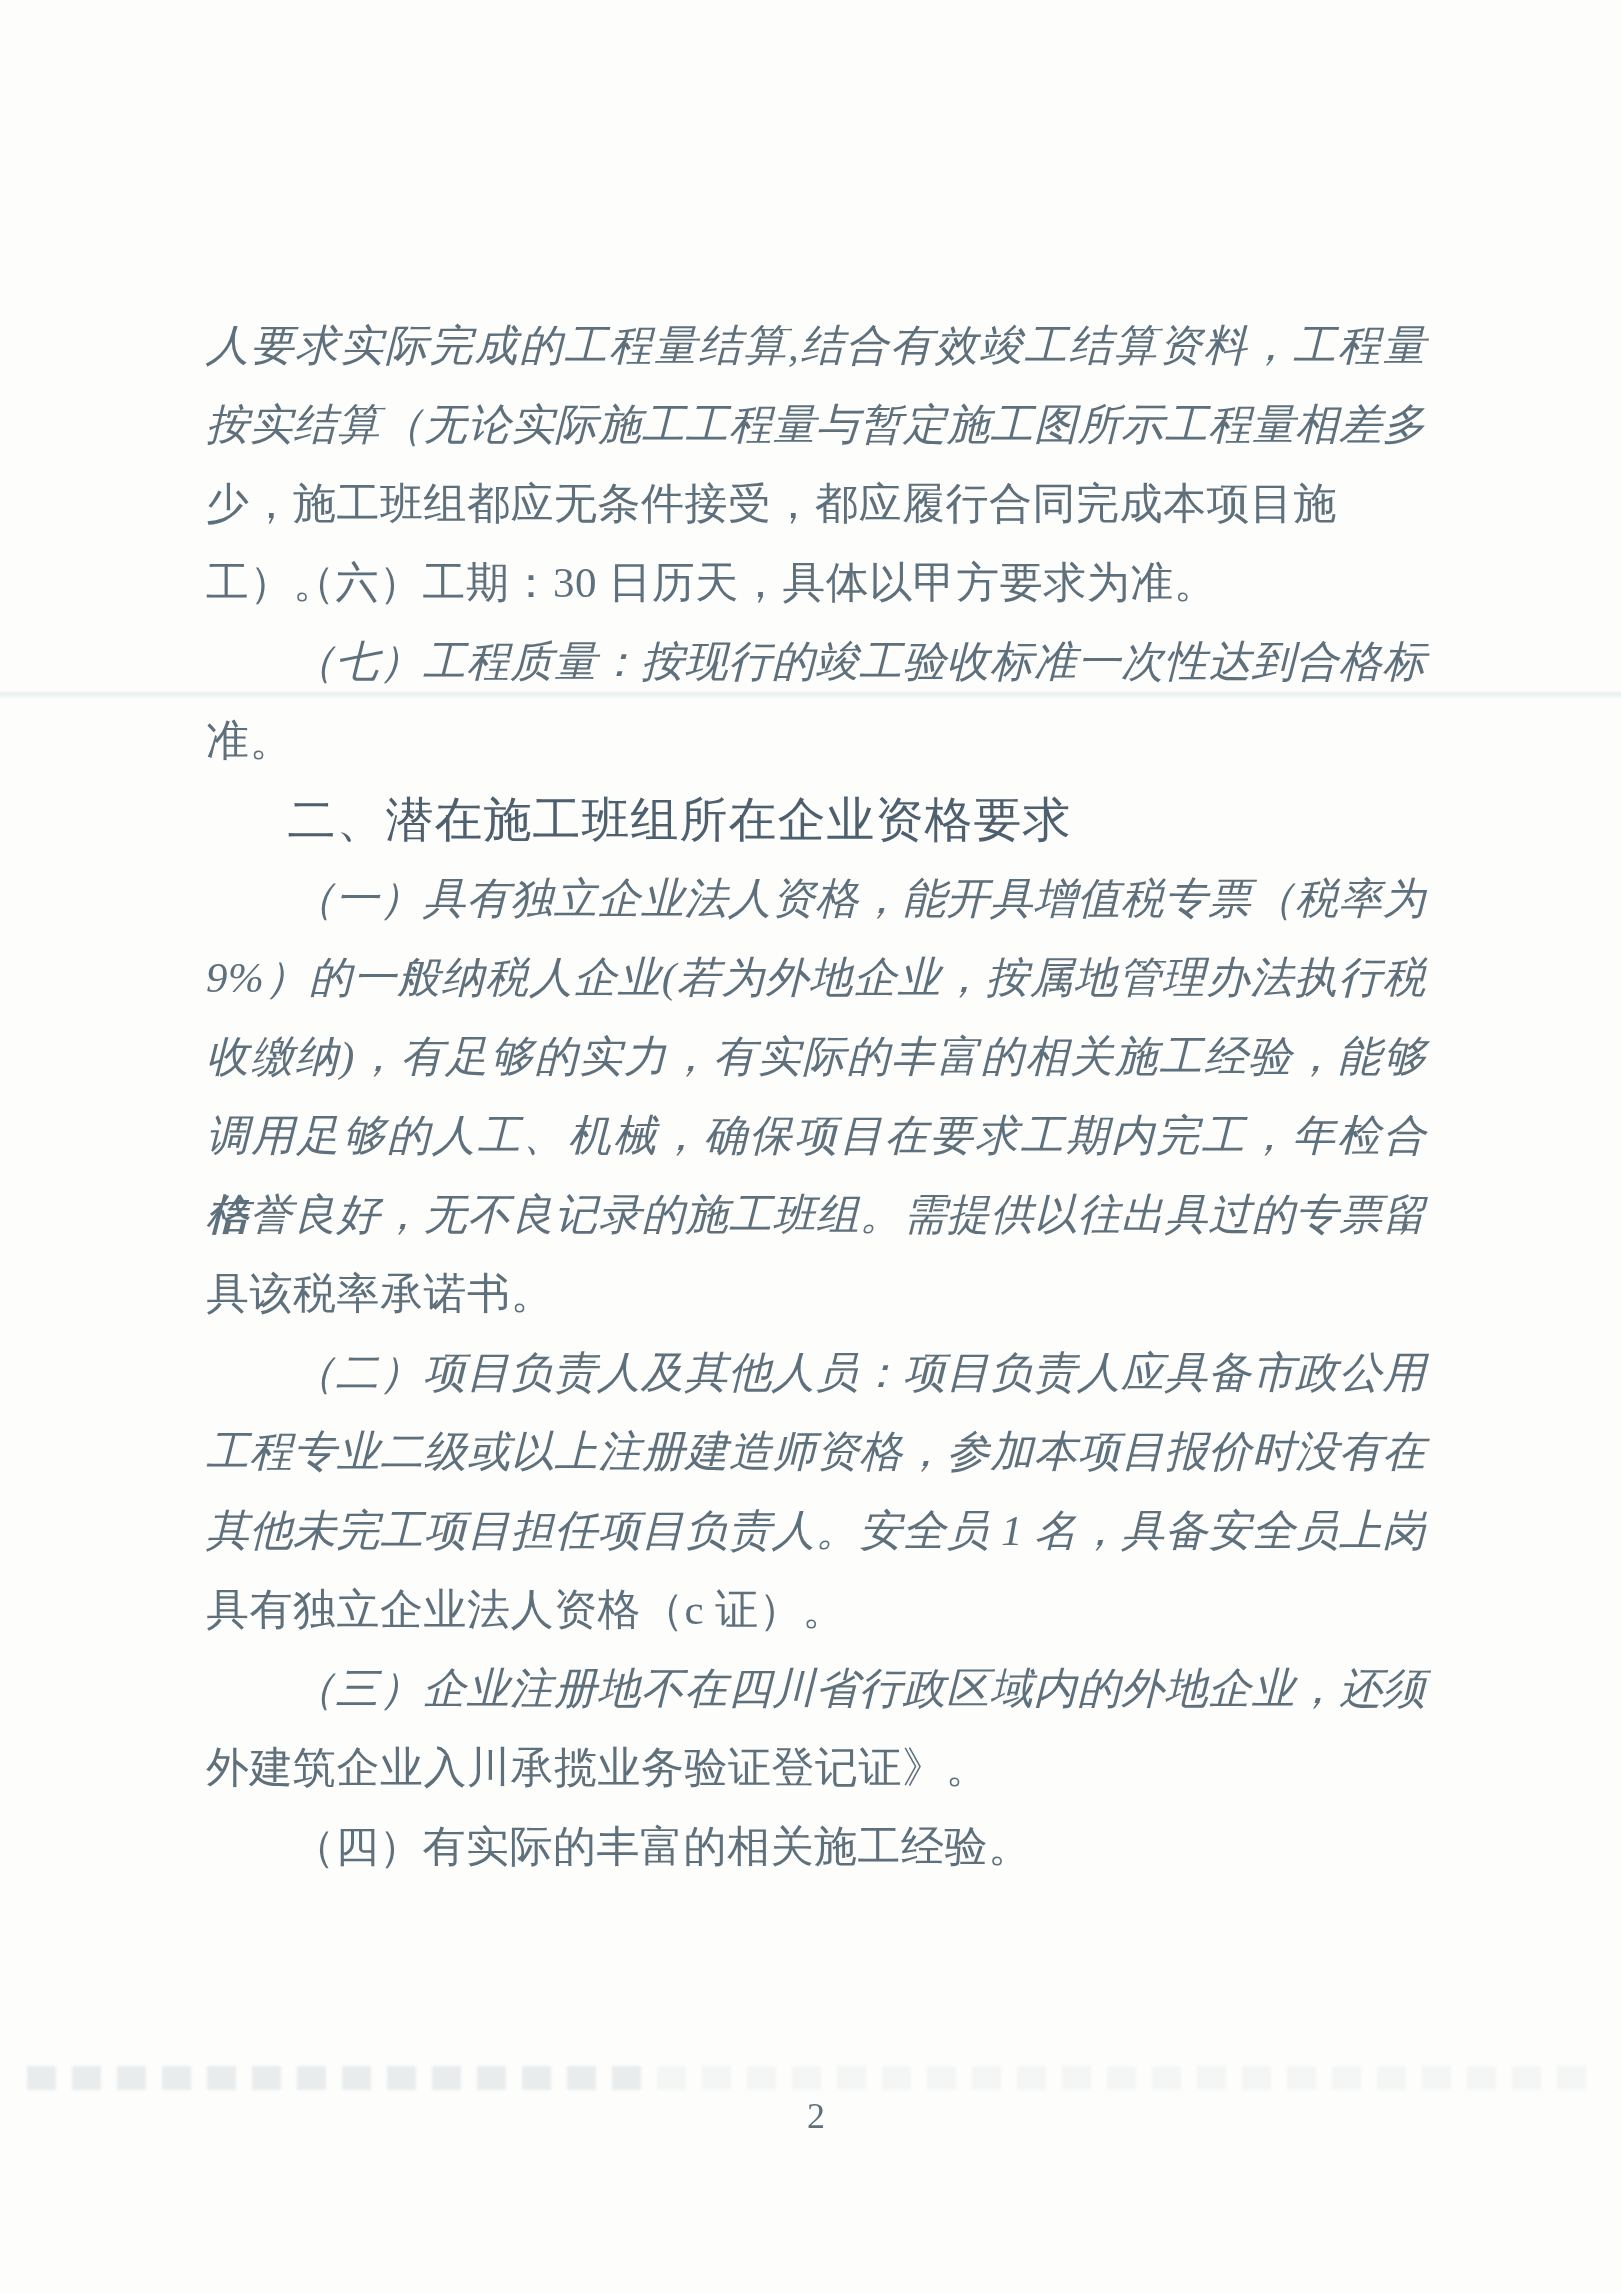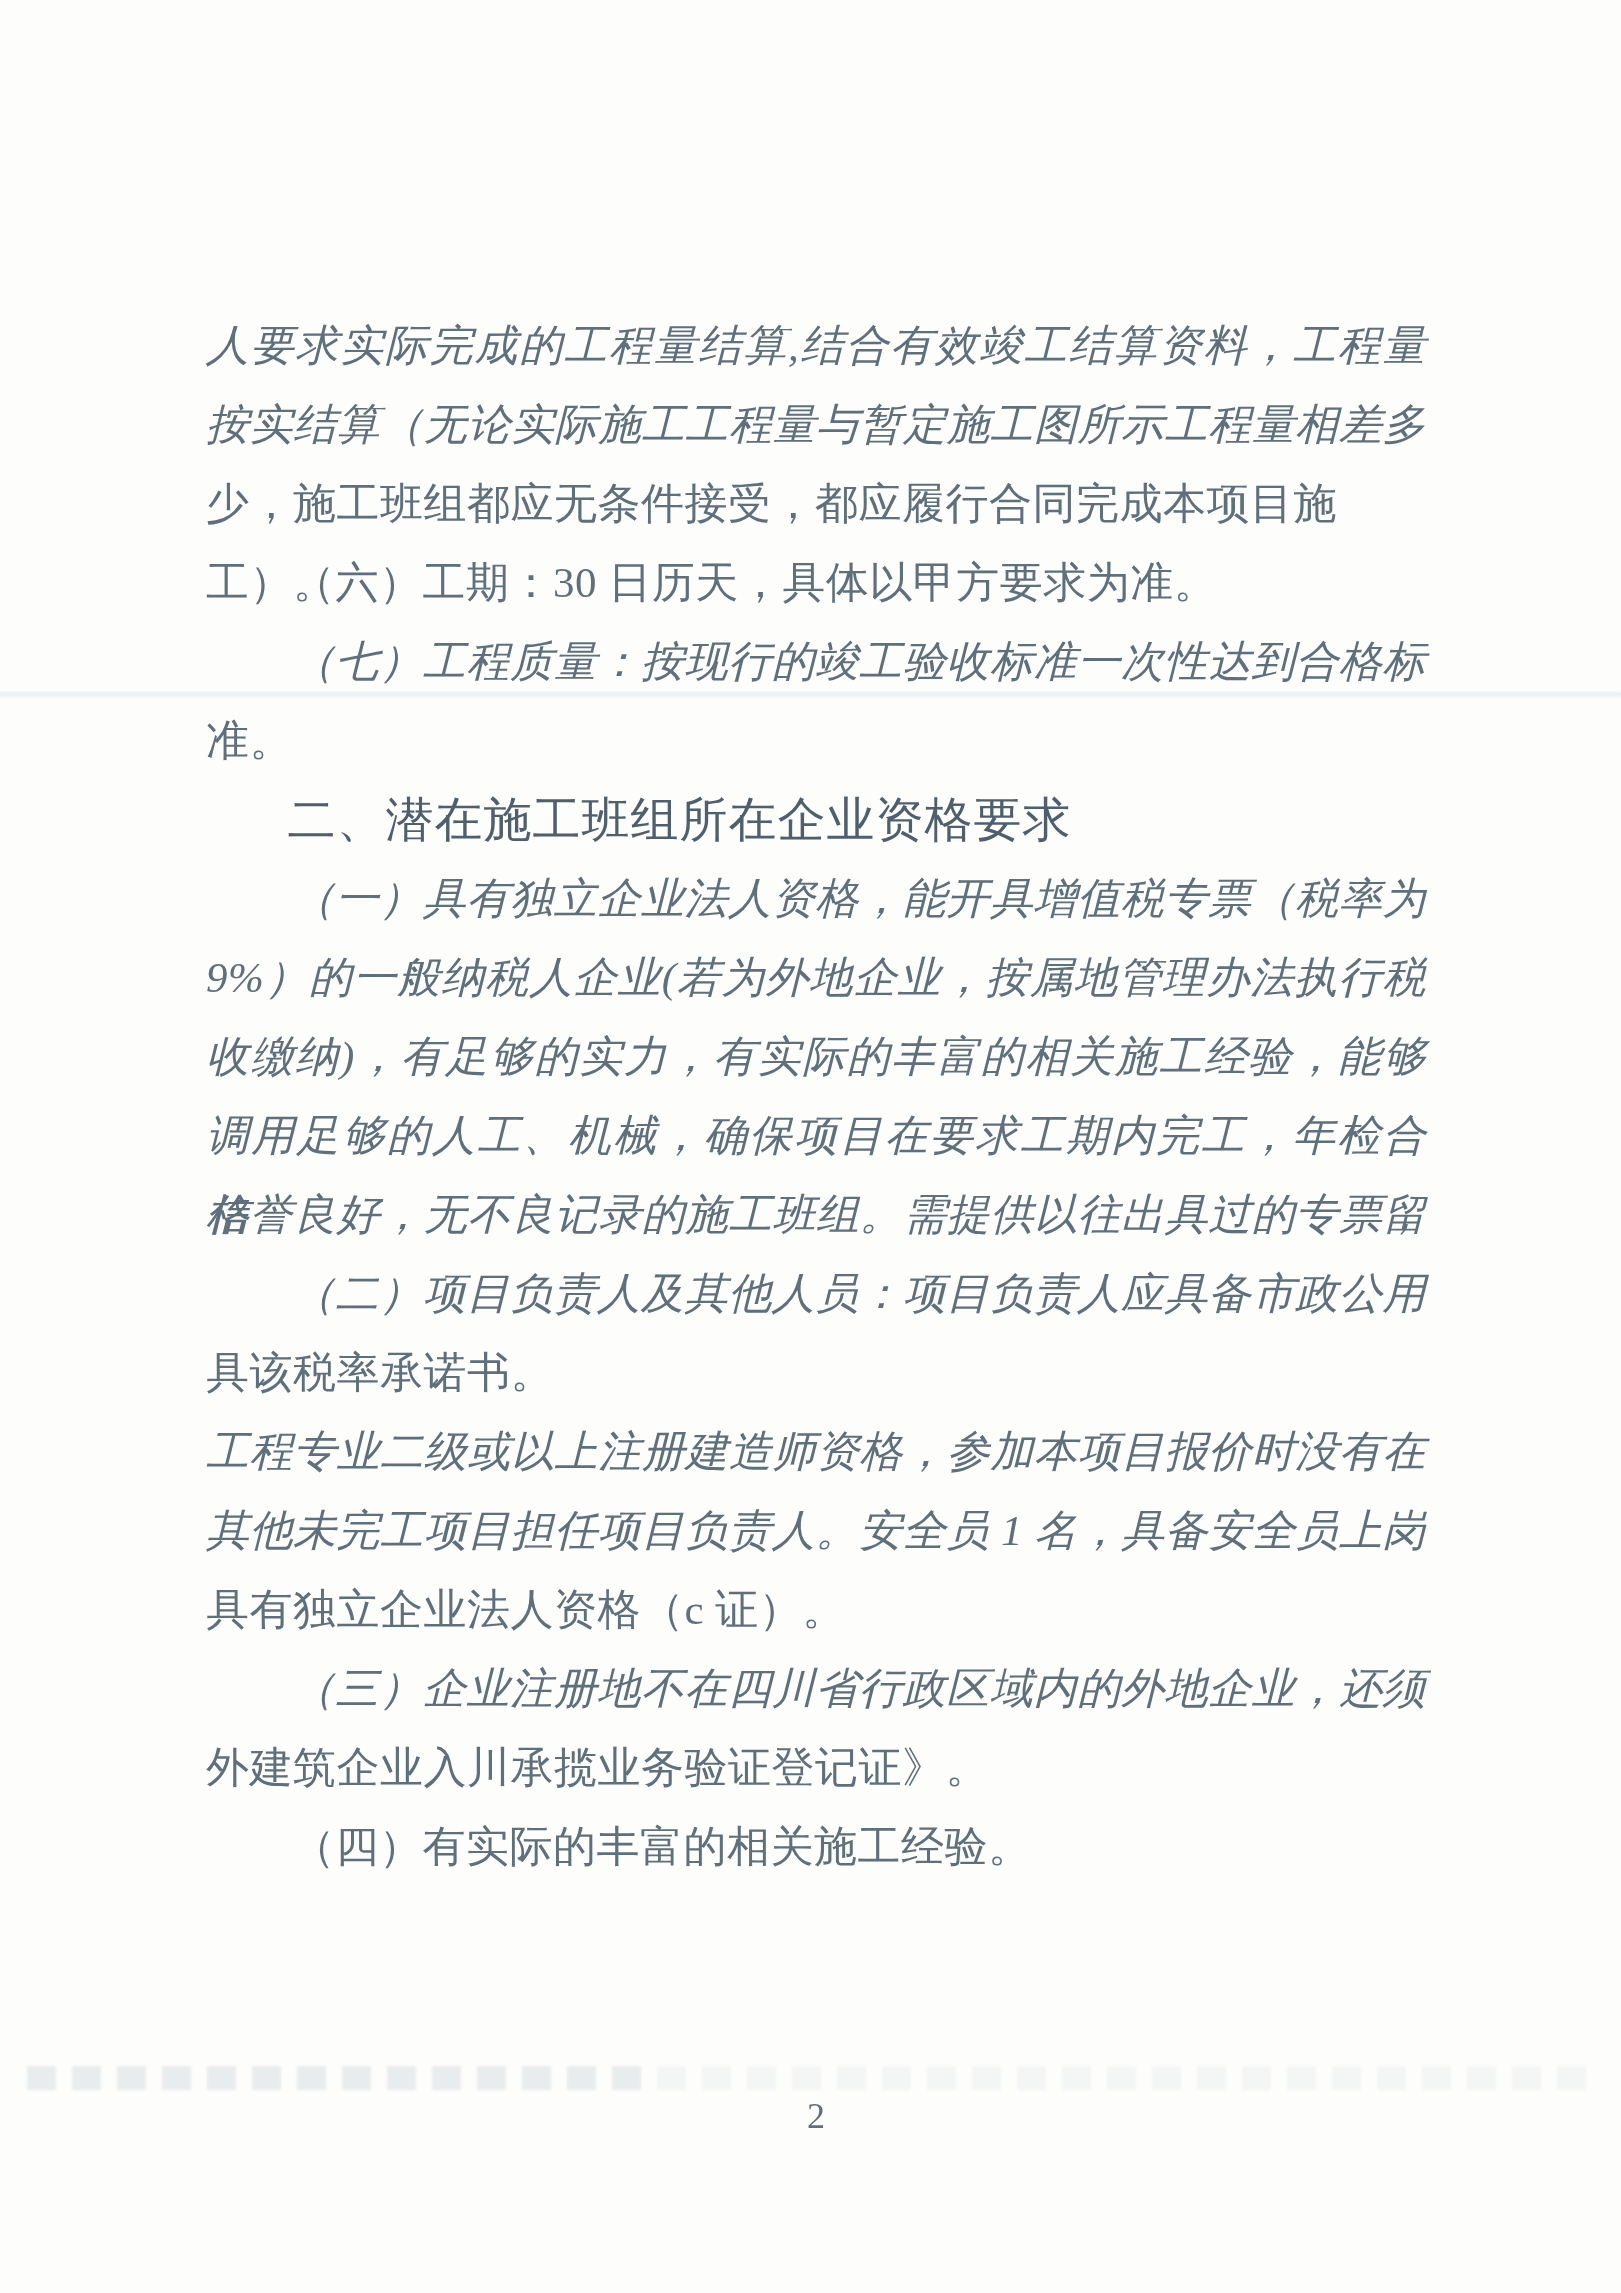--- a/index.html
+++ b/index.html
@@ -108,22 +108,22 @@
       <div class="line">少，施工班组都应无条件接受，都应履行合同完成本项目施工）。</div>
       <div class="line indented">（六）工期：30 日历天，具体以甲方要求为准。</div>
       <div class="line justified indented">（七）工程质量：按现行的竣工验收标准一次性达到合格标</div>
       <div class="line">准。</div>
       <div class="line indented heading">二、潜在施工班组所在企业资格要求</div>
       <div class="line justified indented">（一）具有独立企业法人资格，能开具增值税专票（税率为</div>
       <div class="line justified">9%）的一般纳税人企业(若为外地企业，按属地管理办法执行税</div>
       <div class="line justified">收缴纳)，有足够的实力，有实际的丰富的相关施工经验，能够</div>
       <div class="line justified">调用足够的人工、机械，确保项目在要求工期内完工，年检合格，</div>
       <div class="line justified">信誉良好，无不良记录的施工班组。需提供以往出具过的专票留</div>
+      <div class="line">具该税率承诺书。</div>
       <div class="line justified indented">（二）项目负责人及其他人员：项目负责人应具备市政公用</div>
-      <div class="line">具该税率承诺书。</div>
       <div class="line justified">工程专业二级或以上注册建造师资格，参加本项目报价时没有在</div>
       <div class="line justified">其他未完工项目担任项目负责人。安全员 1 名，具备安全员上岗</div>
       <div class="line">具有独立企业法人资格（c 证）。</div>
       <div class="line justified indented">（三）企业注册地不在四川省行政区域内的外地企业，还须</div>
       <div class="line">外建筑企业入川承揽业务验证登记证》。</div>
       <div class="line indented">（四）有实际的丰富的相关施工经验。</div>
     </div>
 
   <div class="bleedthrough"></div>
 

